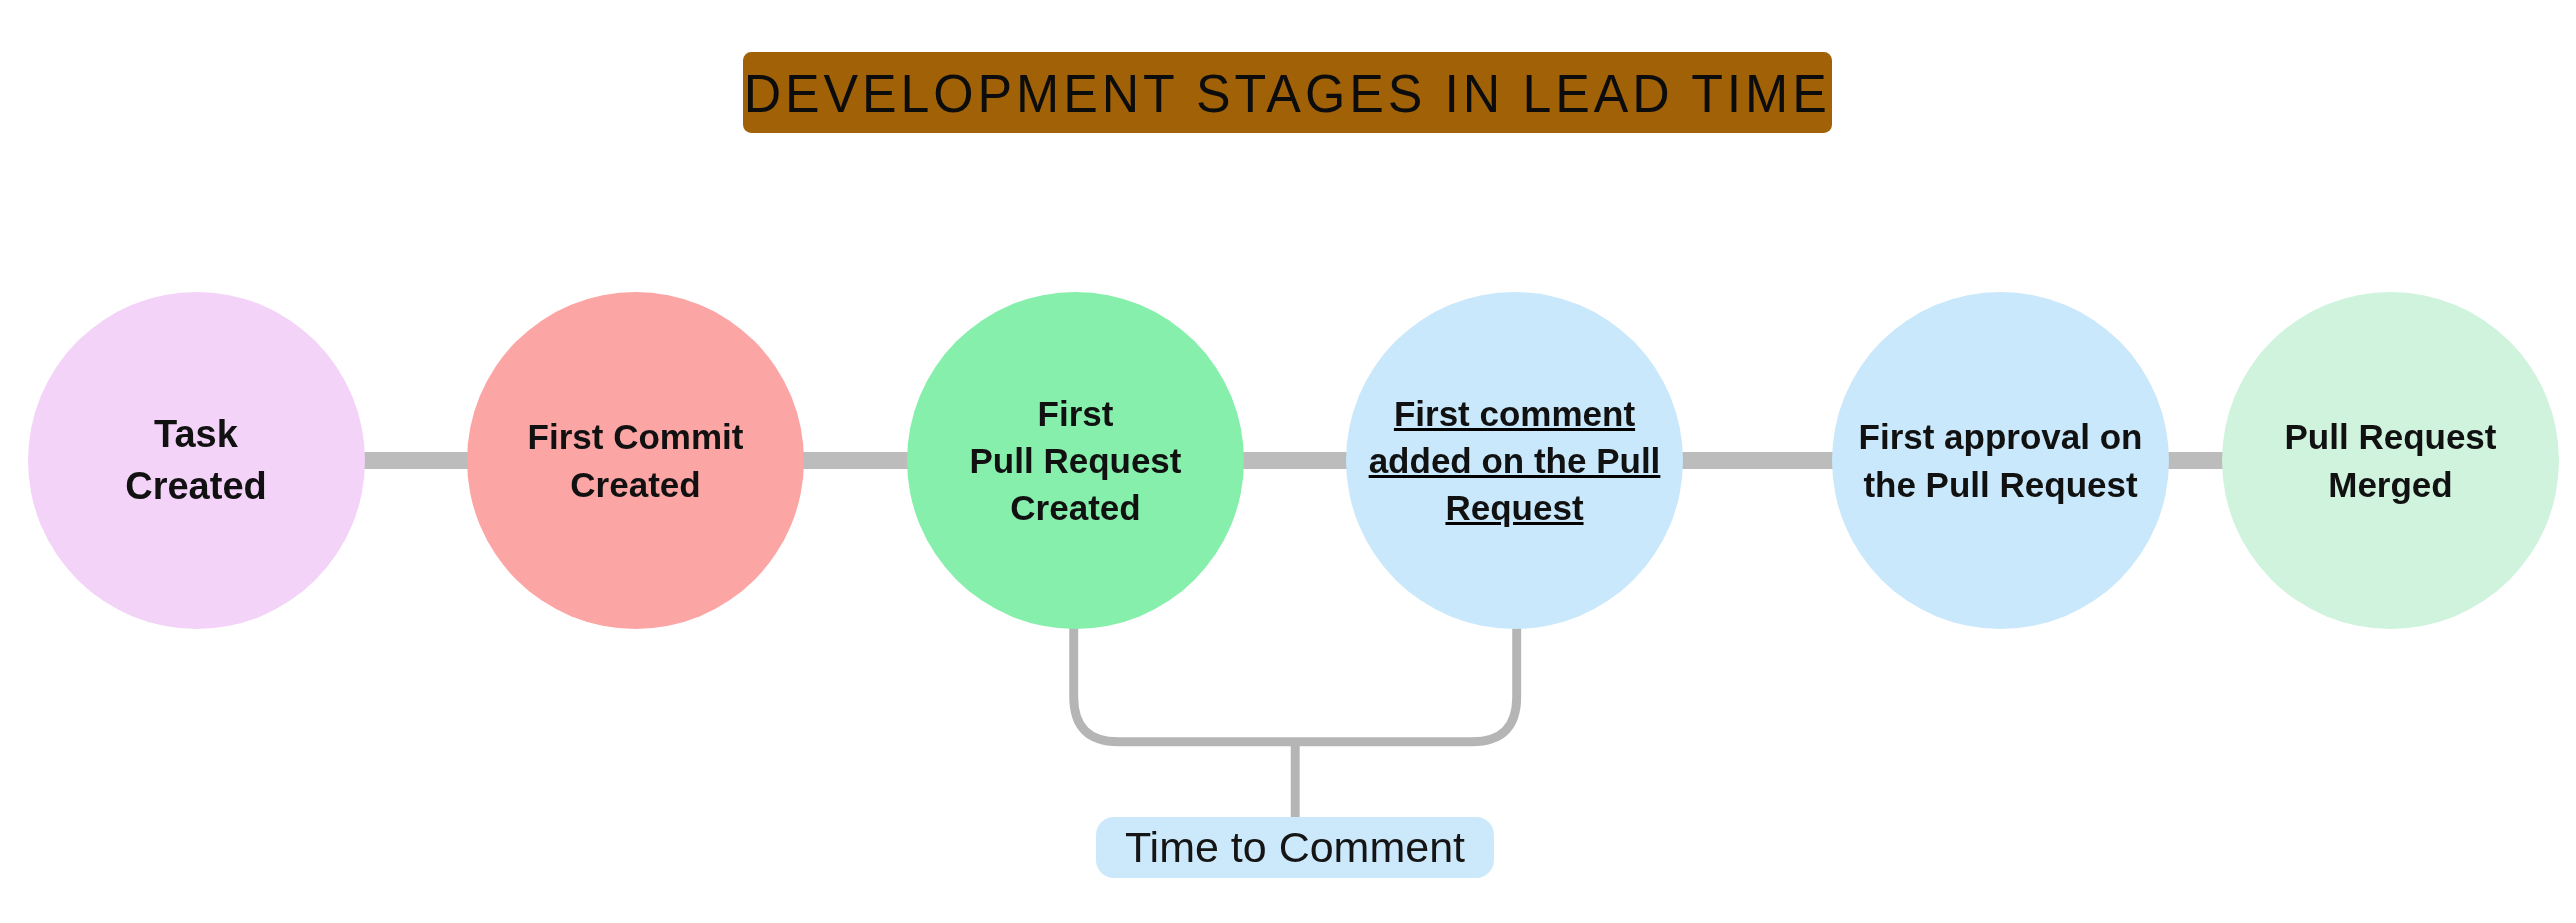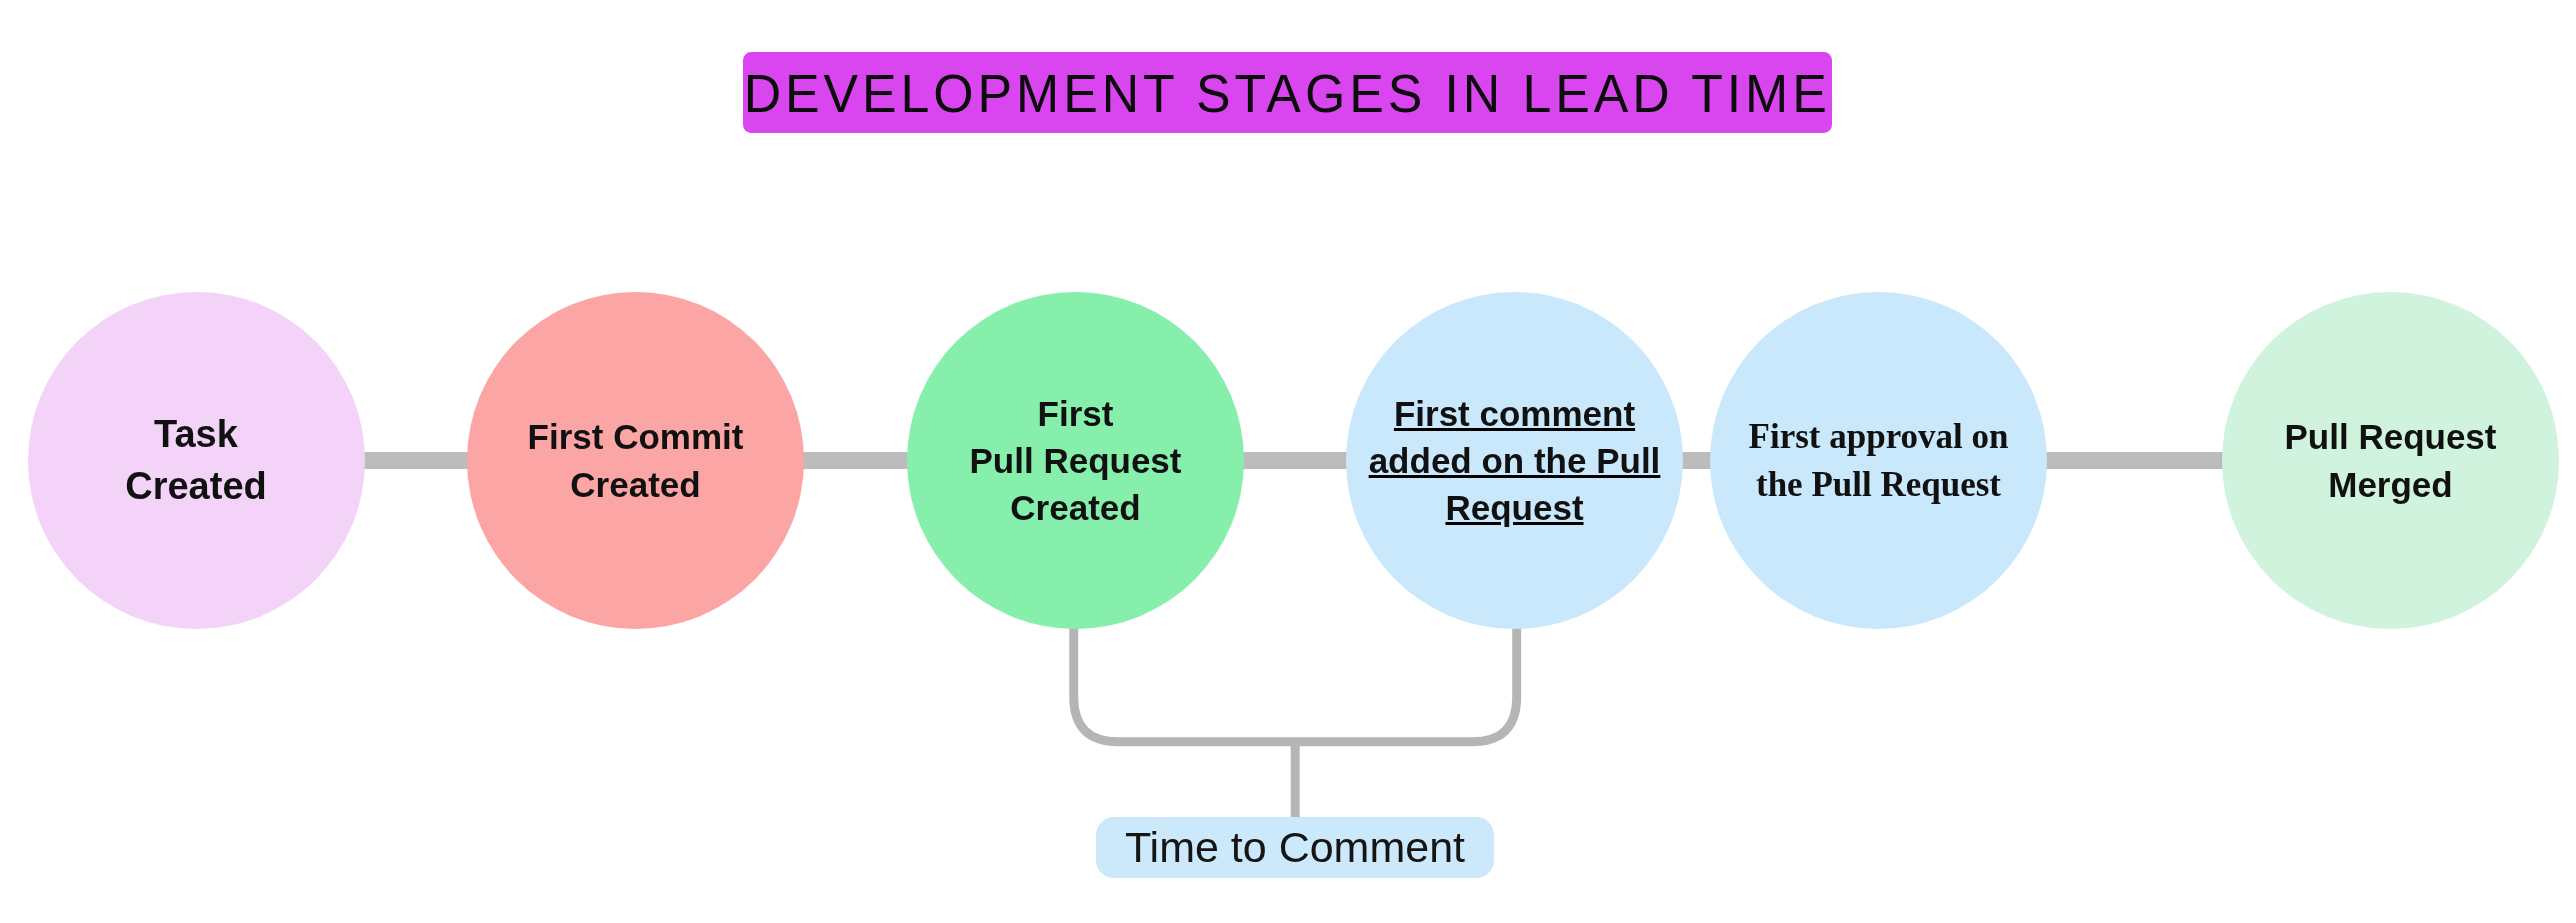--- a/index.html
+++ b/index.html
@@ -45,21 +45,21 @@
   }
   .stage-text {
     font-size: 35px; font-weight: bold; line-height: 1.35;
     color: #111111; white-space: pre-line;
   }
   .stage--first .stage-text { font-size: 38px; }
   .stage-pos-0 { left: 27.5px; }
   .stage-pos-1 { left: 467px; }
   .stage-pos-2 { left: 907px; }
   .stage-pos-3 { left: 1346px; }
-  .stage-pos-4 { left: 1710px; font-family: Liberation Serif, serif; }
+  .stage-pos-4 { left: 1832px; }
   .stage-pos-5 { left: 2222px; }
 
   
   .annotation-box {
     position: absolute; left: 1096px; top: 817px;
     width: 398px; height: 61px;
     border-radius: 18px;
     display: flex; align-items: center; justify-content: center;
     z-index: 2;
   }
@@ -73,21 +73,21 @@
 
 <div>
 
   <div class="connector" style="background-color: rgb(188, 188, 188);"></div>
 
   <svg class="bracket-layer" width="2576" height="923" viewBox="0 0 3750 1344">
     <path d="M1563 910 V1015 Q1563 1080 1628 1080 H2143 Q2208 1080 2208 1015 V910" fill="none" stroke-width="13" style="stroke: rgb(181, 181, 181);"></path>
     <path d="M1885.5 1080 V1192" fill="none" stroke-width="13" style="stroke: rgb(181, 181, 181);"></path>
   </svg>
 
-  <div class="title-box" style="background-color: #d946ef;">
+  <div class="title-box" style="background-color: #a16207;">
     <div class="title-text">DEVELOPMENT STAGES IN LEAD TIME</div>
   </div>
 
   <div class="stage stage-pos-0 stage--first" style="background-color: rgb(244, 211, 249);">
     <div class="stage-text">Task
 Created</div>
   </div>
 
   <div class="stage stage-pos-1" style="background-color: #fca5a5;">
     <div class="stage-text">First Commit

